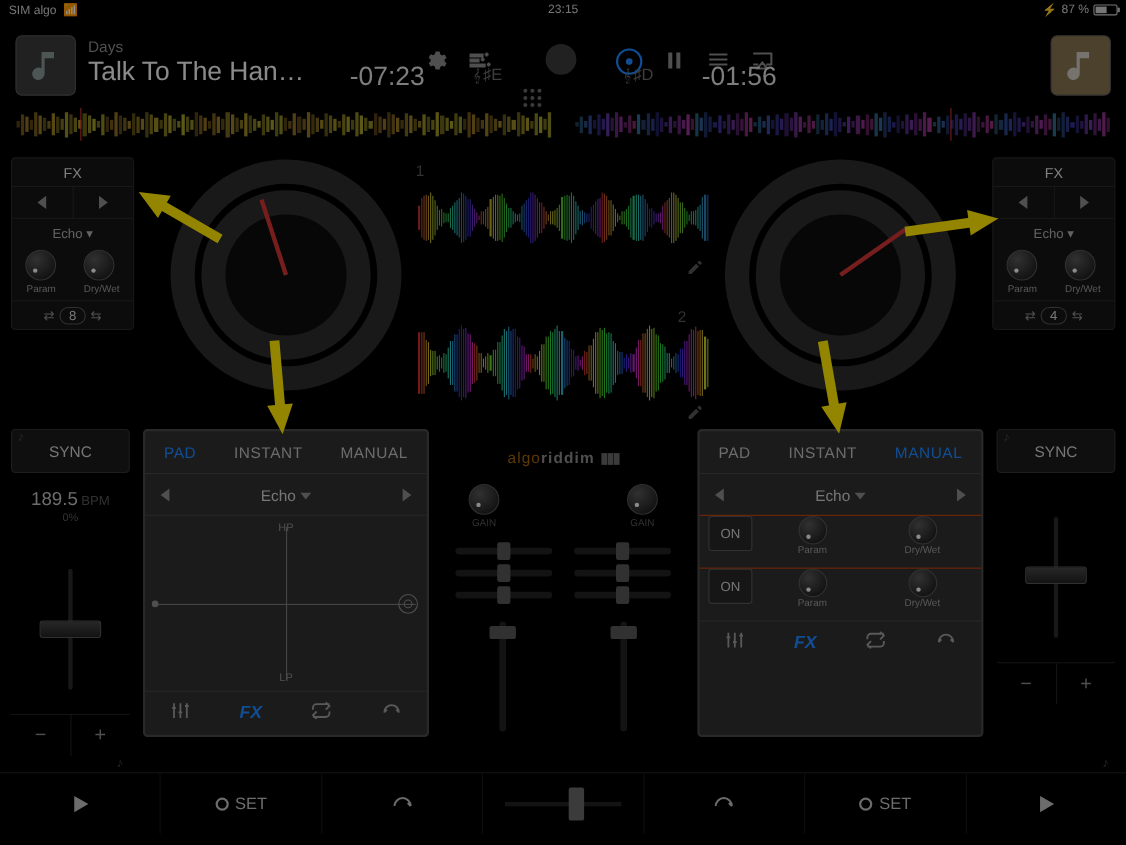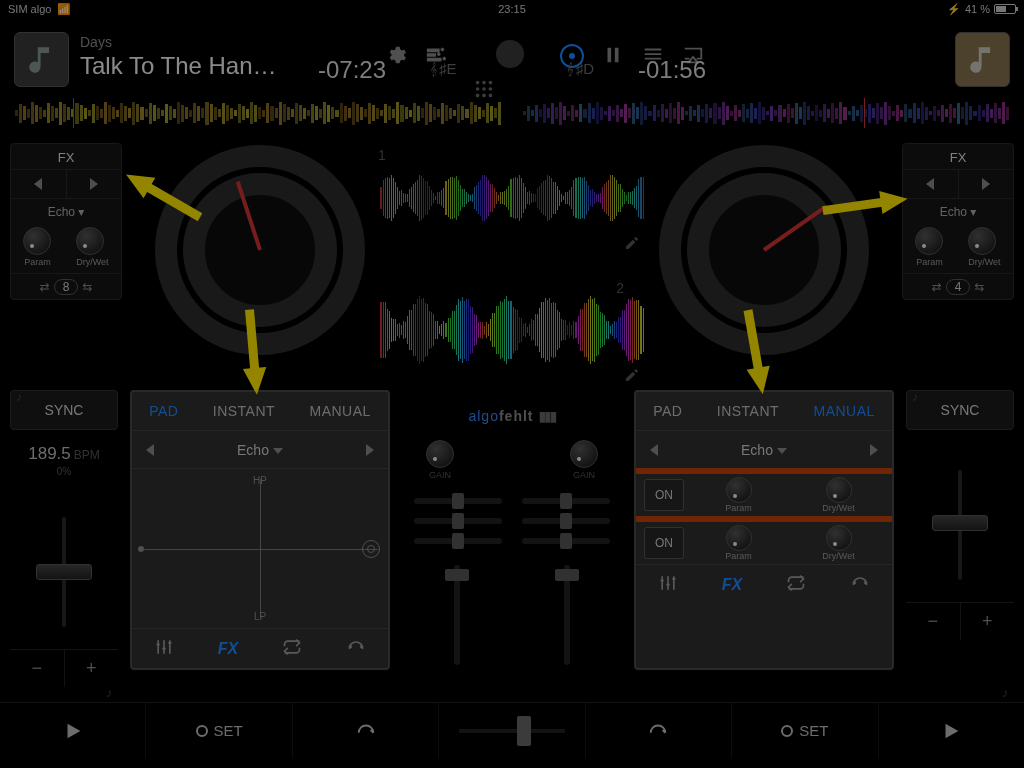--- a/index.html
+++ b/index.html
@@ -99,21 +99,21 @@
   .fxrow{height:38px;display:flex;align-items:center;justify-content:space-between;padding:0 14px;border-top:1px solid #444;color:#ccc;font-size:14px}
   .tri{width:0;height:0;border-top:6px solid transparent;border-bottom:6px solid transparent}
   .tri.l{border-right:8px solid #888}
   .tri.r{border-left:8px solid #888}
   .tri.d{border:none;border-left:5px solid transparent;border-right:5px solid transparent;border-top:6px solid #888;display:inline-block;margin-left:4px;vertical-align:middle}
   .xy{flex:1;position:relative;border-top:1px solid #444}
   .xy .v{position:absolute;left:50%;top:10px;bottom:10px;width:1px;background:#777}
   .xy .h{position:absolute;top:50%;left:10px;right:10px;height:1px;background:#777}
   .xy .lbl{position:absolute;left:50%;transform:translateX(-50%);font-size:10px;color:#888}
   .xy .dot{position:absolute;width:18px;height:18px;border:1px solid #888;border-radius:50%}
-  .manual-slot{border-top:6px solid #c2410c;display:flex;align-items:center;height:48px;padding:0 8px;gap:9px}
+  .manual-slot{border-top:1px solid #c2410c;display:flex;height:48px;padding:0 8px;gap:9px}
   .manual-slot .on{width:40px;height:32px;border:1px solid #555;border-radius:3px;display:flex;align-items:center;justify-content:center;color:#ccc;font-size:12px;background:#262626}
   .mini-knob{display:flex;flex-direction:column;align-items:center;font-size:9px;color:#999;flex:1}
   .mini-knob .knob{width:26px;height:26px}
   .bottom-icons{height:40px;border-top:1px solid #444;display:flex;align-items:center;justify-content:space-around;color:#999}
   .bottom-icons svg{width:20px;height:20px}
   .bottom-icons .fx{color:var(--blue);font-style:italic;font-weight:bold;font-size:16px}
   
   .mixer{position:absolute;left:400px;right:400px;top:0;bottom:0}
   .brand{position:absolute;top:18px;left:0;right:0;text-align:center;color:#555;font-size:14px;letter-spacing:1px}
   .gain{position:absolute;top:50px;width:40px;text-align:center}
@@ -138,21 +138,21 @@
   
   .dim{position:absolute;inset:0;background:rgba(0,0,0,0.42);pointer-events:none}
 </style>
 </head>
 <body>
 
 <div class="status">
   <span><span>SIM algo</span> &nbsp;📶</span>
   <span class="center">23:15</span>
   <span class="batt">
-    ⚡ <span>41 %</span>
+    ⚡ <span>87 %</span>
     <span class="batt-shell">
         <span class="batt-fill" style="width:10px"></span>
       </span>
   </span>
 </div>
 
 <div class="header">
 
   <div class="track-box" style="left:14px;top:14px">
     <svg viewBox="0 0 24 24">
@@ -926,21 +926,21 @@
       <span><svg viewBox="0 0 24 24">
             <path fill="none" stroke="#999" stroke-width="2" d="M17 3l4 4-4 4M3 11V9a4 4 0 0 1 4-4h14M7 21l-4-4 4-4M21 13v2a4 4 0 0 1-4 4H3"></path>
           </svg></span>
       <span><svg viewBox="0 0 24 24">
             <path fill="none" stroke="#999" stroke-width="2" d="M4 14a8 8 0 0 1 16 0M4 14l3-3m13 3l-3-3"></path>
           </svg></span>
     </div>
   </div>
 
   <div class="mixer">
-    <div class="brand"><span style="color:#3b82f6">algo</span><span style="color:#888;font-weight:bold">fehlt</span> <span style="letter-spacing:-2px;color:#666">▮▮▮</span></div>
+    <div class="brand"><span style="color:#a16207">algo</span><span style="color:#888;font-weight:bold">riddim</span> <span style="letter-spacing:-2px;color:#666">▮▮▮</span></div>
     <div class="gain l">
         <div class="knob"></div>
         <div class="t">GAIN</div>
       </div>
     <div class="gain r">
         <div class="knob"></div>
         <div class="t">GAIN</div>
       </div>
     <div class="hslider" style="left:14px;top:108px">
         <div class="th" style="left:38px"></div>

